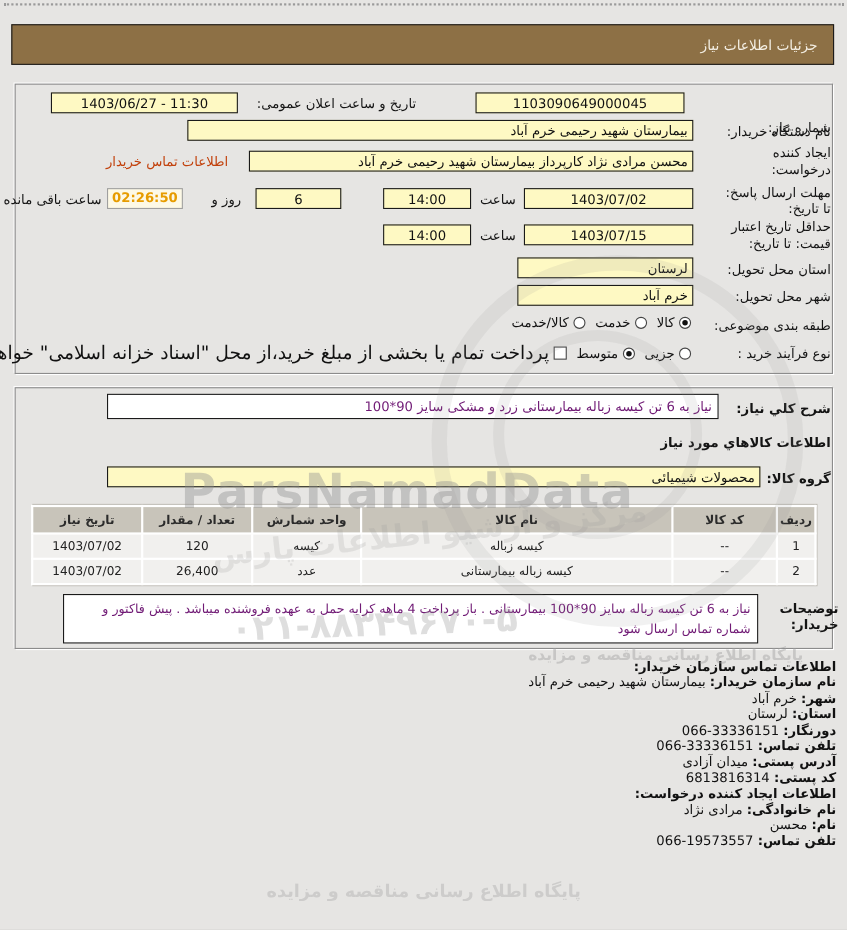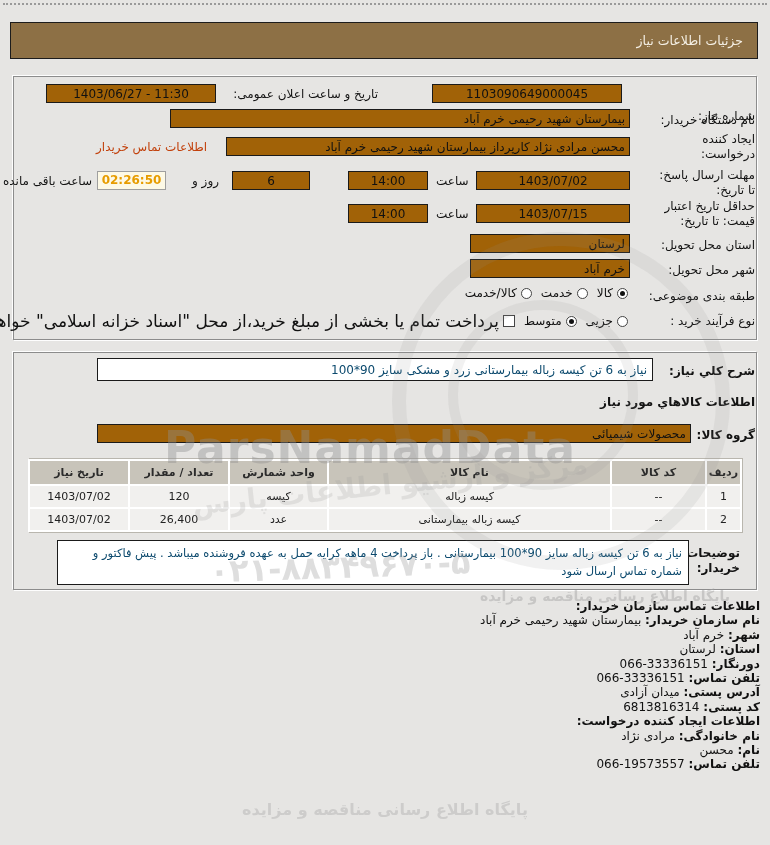--- a/index.html
+++ b/index.html
@@ -20,39 +20,39 @@
     border:1px solid #8c8c8c;
     box-shadow:1px 1px 0 rgba(255,255,255,.95),-1px -1px 0 rgba(255,255,255,.95);
   }
   .box1{top:76px;height:264px;}
   .box2{top:352px;height:238px;}
   .lbl{position:absolute;white-space:nowrap;text-align:right;font-size:12px;color:#141414;}
   .lbl span{display:block;line-height:15px;}
   .bold{font-weight:bold;}
   .fld{
     position:absolute;box-sizing:border-box;height:19px;border:1px solid #1a1a1a;
-    background:#a16207;font-family:"DejaVu Sans",sans-serif;font-size:12px;color:#111;padding:0 4px;
+    background:#fef9c3;font-family:"DejaVu Sans",sans-serif;font-size:12px;color:#111;padding:0 4px;
   }
   .ctr{text-align:center;direction:ltr;}
   .rtl-fld{direction:rtl;text-align:right;}
   .countdown{
     position:absolute;box-sizing:border-box;height:19px;width:69px;
     border:1px solid #9f9f9f;background:#fdf9e6;color:#e79c00;
     text-align:center;font-size:12px;line-height:17px;font-weight:bold;
   }
   .link{position:absolute;color:#c2410c;font-size:12px;white-space:nowrap;cursor:pointer;}
   .optrow{position:absolute;display:flex;flex-direction:row;align-items:center;gap:9px;direction:rtl;}
   .opt{display:flex;align-items:center;gap:4px;}
   .radio{width:11px;height:11px;border:1px solid #444;border-radius:50%;background:#fff;box-sizing:border-box;display:inline-block;position:relative;}
   .radio.on::after{content:"";position:absolute;left:2px;top:2px;width:5px;height:5px;border-radius:50%;background:#111;}
   .checkbox{width:12px;height:12px;border:1px solid #444;background:#fff;box-sizing:border-box;display:inline-block;}
   .note{font-size:17px;white-space:nowrap;margin-left:30px;}
   .valbox{
     position:absolute;box-sizing:border-box;border:1px solid #1a1a1a;background:#fff;
-    font-size:12px;color:#0c4a6e;padding:1px 5px;direction:rtl;text-align:right;
+    font-size:12px;color:#701a75;padding:1px 5px;direction:rtl;text-align:right;
   }
   .tablewrap{position:absolute;left:29px;top:458px;width:712px;border:1px solid #b9b6ae;background:#fff;}
   table.gtable{border-collapse:collapse;width:100%;table-layout:fixed;direction:rtl;}
   .gtable th{background:#c8c4ba;border:2px solid #fff;font-size:11px;font-weight:bold;color:#2b2b2b;padding:5px 2px;text-align:center;}
   .gtable td{background:#f1f0ee;border:2px solid #fff;font-size:11px;color:#222;padding:4px 2px;text-align:center;direction:rtl;}
   .num{direction:ltr;}
   .contact{position:absolute;top:599px;right:10px;left:10px;text-align:right;font-size:12px;line-height:14.4px;color:#111;}
   .contact .h{font-weight:bold;}
   .contact b{font-weight:bold;}
   
@@ -195,21 +195,21 @@
           <td>--</td>
           <td>کیسه زباله بیمارستانی</td>
           <td>عدد</td>
           <td class="num">26,400</td>
           <td class="num">1403/07/02</td>
         </tr>
       </tbody>
     </table>
   </div>
 
-  <div class="lbl bold" style="top:546px;right:30px;">
+  <div class="lbl bold" style="top:546px;right:8px;">
     <span>توضیحات</span>
     <span>خریدار:</span>
   </div>
   <div class="valbox" style="left:57px;top:540px;width:632px;height:45px;font-size:11.5px;line-height:18px;padding:3px 6px;">نیاز به 6 تن کیسه زباله سایز 90*100 بیمارستانی . باز پرداخت 4 ماهه کرایه حمل به عهده فروشنده میباشد . پیش فاکتور و شماره تماس ارسال شود</div>
 
   <div class="contact">
     <div class="h">اطلاعات تماس سازمان خریدار:</div>
     <div><b>نام سازمان خریدار:</b> <span>بیمارستان شهید رحیمی خرم آباد</span></div>
     <div><b>شهر:</b> <span>خرم آباد</span></div>
     <div><b>استان:</b> <span>لرستان</span></div>

